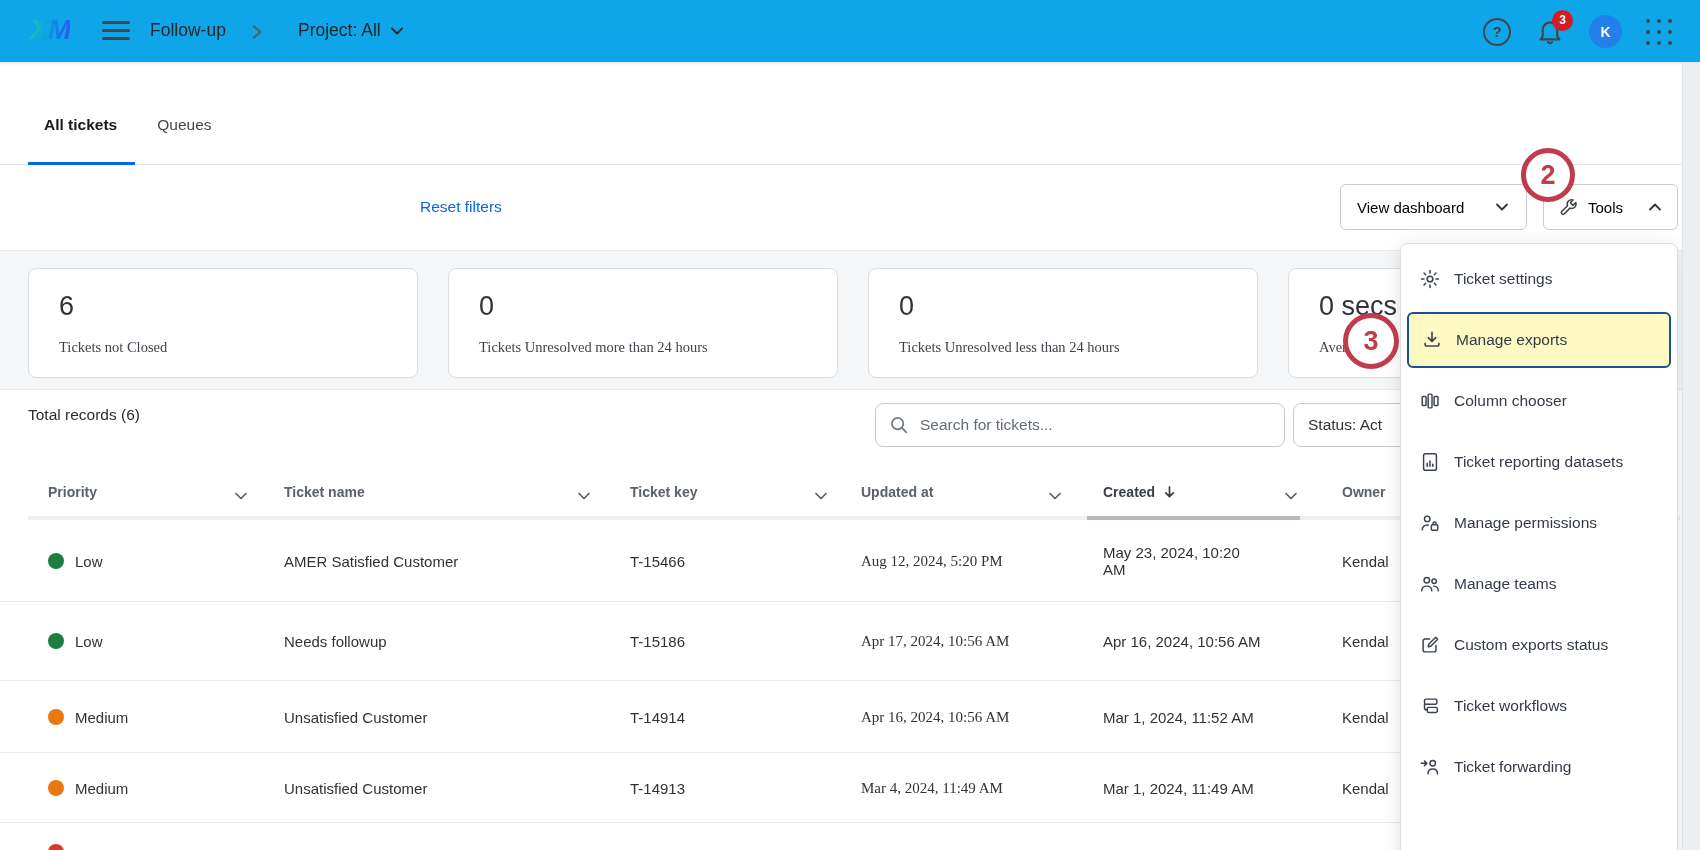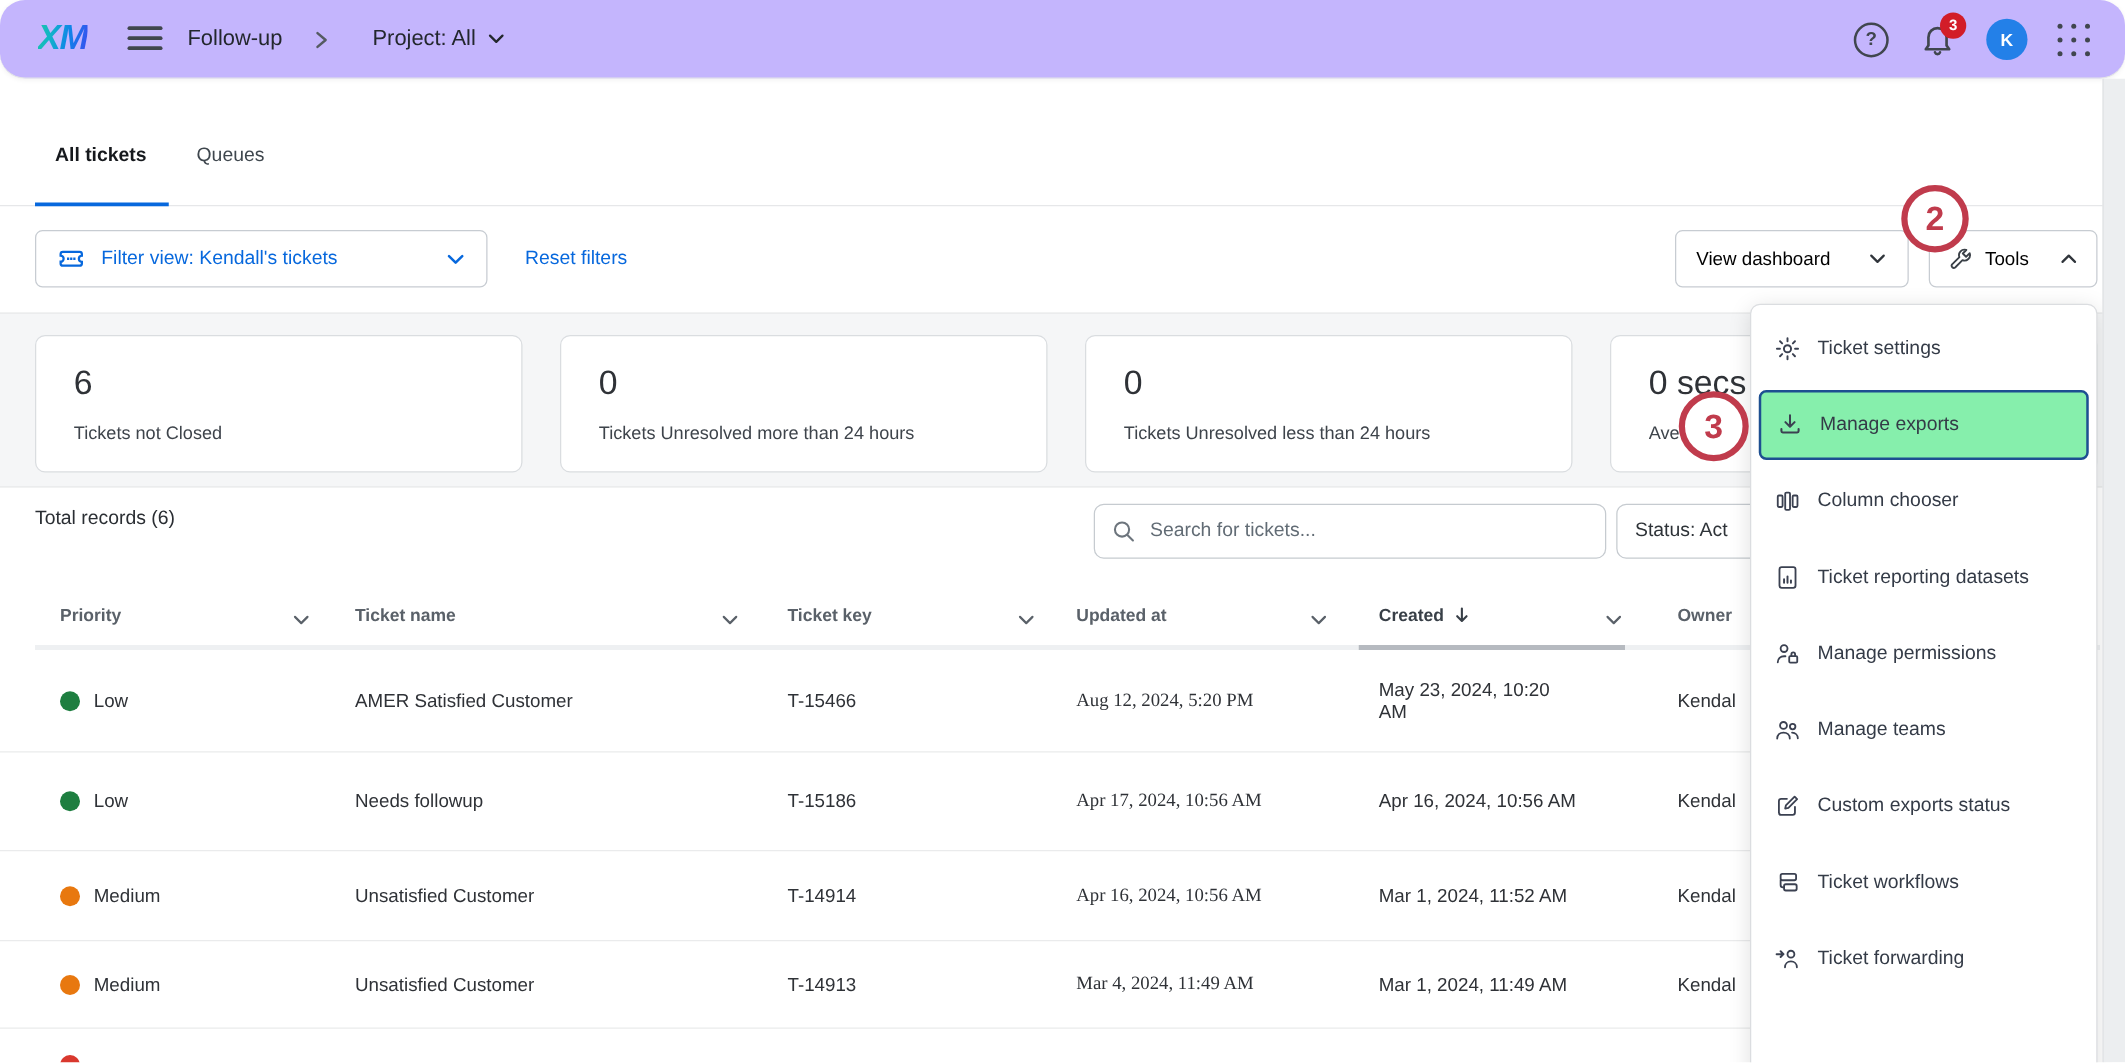--- a/index.html
+++ b/index.html
@@ -1,22 +1,22 @@
 <!DOCTYPE html>
 <html><head>
 <meta charset="utf-8">
 <style>
   * { box-sizing: border-box; margin: 0; padding: 0; }
   html,body { background:#fff; }
   body { font-family:"Liberation Sans","DejaVu Sans",sans-serif; color:#2e3338; }
   #app { position:relative; width:1700px; height:850px; overflow:hidden; background:#fff; }
 
   
-  .topbar { position:absolute; left:0; top:0; width:1700px; height:63px; background:#c4b5fd;
-            border-bottom:1px solid #e3e5e7; box-shadow:0 1px 4px rgba(0,0,0,.06); z-index:4;border-radius:20px; }
+  .topbar { position:absolute; left:0; top:0; width:1700px; height:63px; background:#0ea5e9;
+            border-bottom:1px solid #e3e5e7; box-shadow:0 1px 4px rgba(0,0,0,.06); z-index:4; }
   .logo { position:absolute; left:30px; top:14px; font-size:28px; font-weight:800; font-style:italic;
           letter-spacing:-1px;
           background:linear-gradient(100deg,#19c7a6 0%,#12b3c9 28%,#0e86e8 60%,#3b4bf0 100%);
           -webkit-background-clip:text; background-clip:text; color:transparent; }
   .hamburger { position:absolute; left:102px; top:21px; width:28px; height:21px; cursor:pointer; }
   .hamburger i { display:block; height:3px; background:#40464e; border-radius:2px; margin-bottom:5px; }
   .crumb { position:absolute; top:20px; font-size:17.5px; color:#23272d; }
   .crumb1 { left:150px; }
   .crumb-sep { position:absolute; left:250px; top:23px; }
   .crumb2 { left:298px; display:flex; align-items:center; gap:8px; }
@@ -49,21 +49,21 @@
   .reset-link { position:absolute; left:420px; top:198px; font-size:15.5px; color:#0768dd; cursor:pointer; }
   .dash-btn { left:1340px; width:187px; padding:0 16px; justify-content:space-between; }
   .tools-btn { left:1543px; width:135px; padding:0 14px; gap:9px; }
 
   
   .band { position:absolute; left:0; top:250px; width:1700px; height:140px; background:#f5f6f7;
           border-top:1px solid #e8e9ea; border-bottom:1px solid #e8e9ea; }
   .card { position:absolute; top:268px; width:390px; height:110px; background:#fff;
           border:1px solid #dadde0; border-radius:8px; padding:20px 24px 0 30px; }
   .card .num { font-size:27px; color:#2f3237; line-height:34px; white-space:nowrap; }
-  .card .cap { margin-top:16px; font-size:14.5px; color:#3e444b; white-space:nowrap; overflow:hidden; }
+  .card .cap { margin-top:16px; font-size:14.5px; color:#3e444b; white-space:nowrap; overflow:hidden;font-family:Liberation Serif, serif; }
 
   
   .total { position:absolute; left:28px; top:406px; font-size:15.5px; color:#2a2e33; }
   .search { position:absolute; left:875px; top:403px; width:410px; height:44px; background:#fff;
             border:1px solid #c6cbd0; border-radius:8px; display:flex; align-items:center; padding:0 12px; }
   .search input { border:none; outline:none; flex:1; margin-left:10px; font-size:15.5px;
                   font-family:inherit; color:#2e3338; background:transparent; }
   .search input::placeholder { color:#626c75; opacity:1; }
   .status-btn { position:absolute; left:1293px; top:403px; width:120px; height:44px; background:#fff;
                 border:1px solid #c6cbd0; border-radius:8px; display:flex; align-items:center;
@@ -84,21 +84,21 @@
   .c-updated { left:861px;font-family:Liberation Serif, serif; } .c-created { left:1103px; width:185px; white-space:pre-line; }
   .c-owner { left:1342px; }
   .partial-dot { position:absolute; left:48px; top:844px; width:16px; height:16px; border-radius:50%; background:#d9382e; }
 
   
   .menu { position:absolute; left:1400px; top:243px; width:278px; height:640px; background:#fff;
           border:1px solid #dbdde0; border-radius:8px; box-shadow:0 4px 18px rgba(0,0,0,.13);
           padding-top:7px; z-index:5; }
   .mi { height:56px; margin:0 0 5px 0; display:flex; align-items:center; padding-left:18px; gap:13px;
         font-size:15.5px; color:#343b47; cursor:pointer; }
-  .mi.hl { margin:0 6px 5px 6px; padding-left:12px; background:#86efac;
+  .mi.hl { margin:0 6px 5px 6px; padding-left:12px; background:#fef9c3;
            border:2px solid #1d4f91; border-radius:6px; }
   .mi svg { flex:0 0 auto; }
 
   
   .scrollstrip { position:absolute; left:1682px; top:63px; width:18px; height:787px; background:#eceef0;
                  border-left:1px solid #e0e2e4; z-index:6; }
 
   
   .ann { position:absolute; border:5px solid #c03b4c; background:#fff; border-radius:50%;
          display:flex; align-items:center; justify-content:center;
@@ -156,30 +156,20 @@
     </div>
   </div>
 
   <div class="tabs">
     <div class="tab active">All tickets</div>
     <div class="tab">Queues</div>
   </div>
   <div class="tabs-divider"></div>
   <div class="tab-underline"></div>
 
-  <div class="btn filter-btn">
-    <svg width="24" height="24" viewBox="0 0 24 24">
-        <path d="M3.5 8.2c0-1 .8-1.8 1.8-1.8h13.4c1 0 1.8.8 1.8 1.8v1.4a2.4 2.4 0 0 0 0 4.8v1.4c0 1-.8 1.8-1.8 1.8H5.3c-1 0-1.8-.8-1.8-1.8v-1.4a2.4 2.4 0 0 0 0-4.8V8.2z" fill="none" stroke="#0768dd" stroke-width="1.8"></path>
-        <path d="M9.5 11v2 M12 11v2 M14.5 11v2" stroke="#0768dd" stroke-width="1.8" stroke-dasharray="2 2"></path>
-      </svg>
-    <span class="lbl">Filter view: Kendall's tickets</span>
-    <svg class="chev" width="17" height="17" viewBox="0 0 16 16">
-        <path d="M3 5.5 L8 10.5 L13 5.5" fill="none" stroke="#0768dd" stroke-width="1.9" stroke-linecap="round" stroke-linejoin="round"></path>
-      </svg>
-  </div>
   <div class="reset-link">Reset filters</div>
 
   <div class="btn dash-btn">
     <span>View dashboard</span>
     <svg width="16" height="16" viewBox="0 0 16 16">
         <path d="M3 5.5 L8 10.5 L13 5.5" fill="none" stroke="#30353b" stroke-width="1.8" stroke-linecap="round" stroke-linejoin="round"></path>
       </svg>
   </div>
   <div class="btn tools-btn">
     <svg width="21" height="21" viewBox="0 0 24 24">

